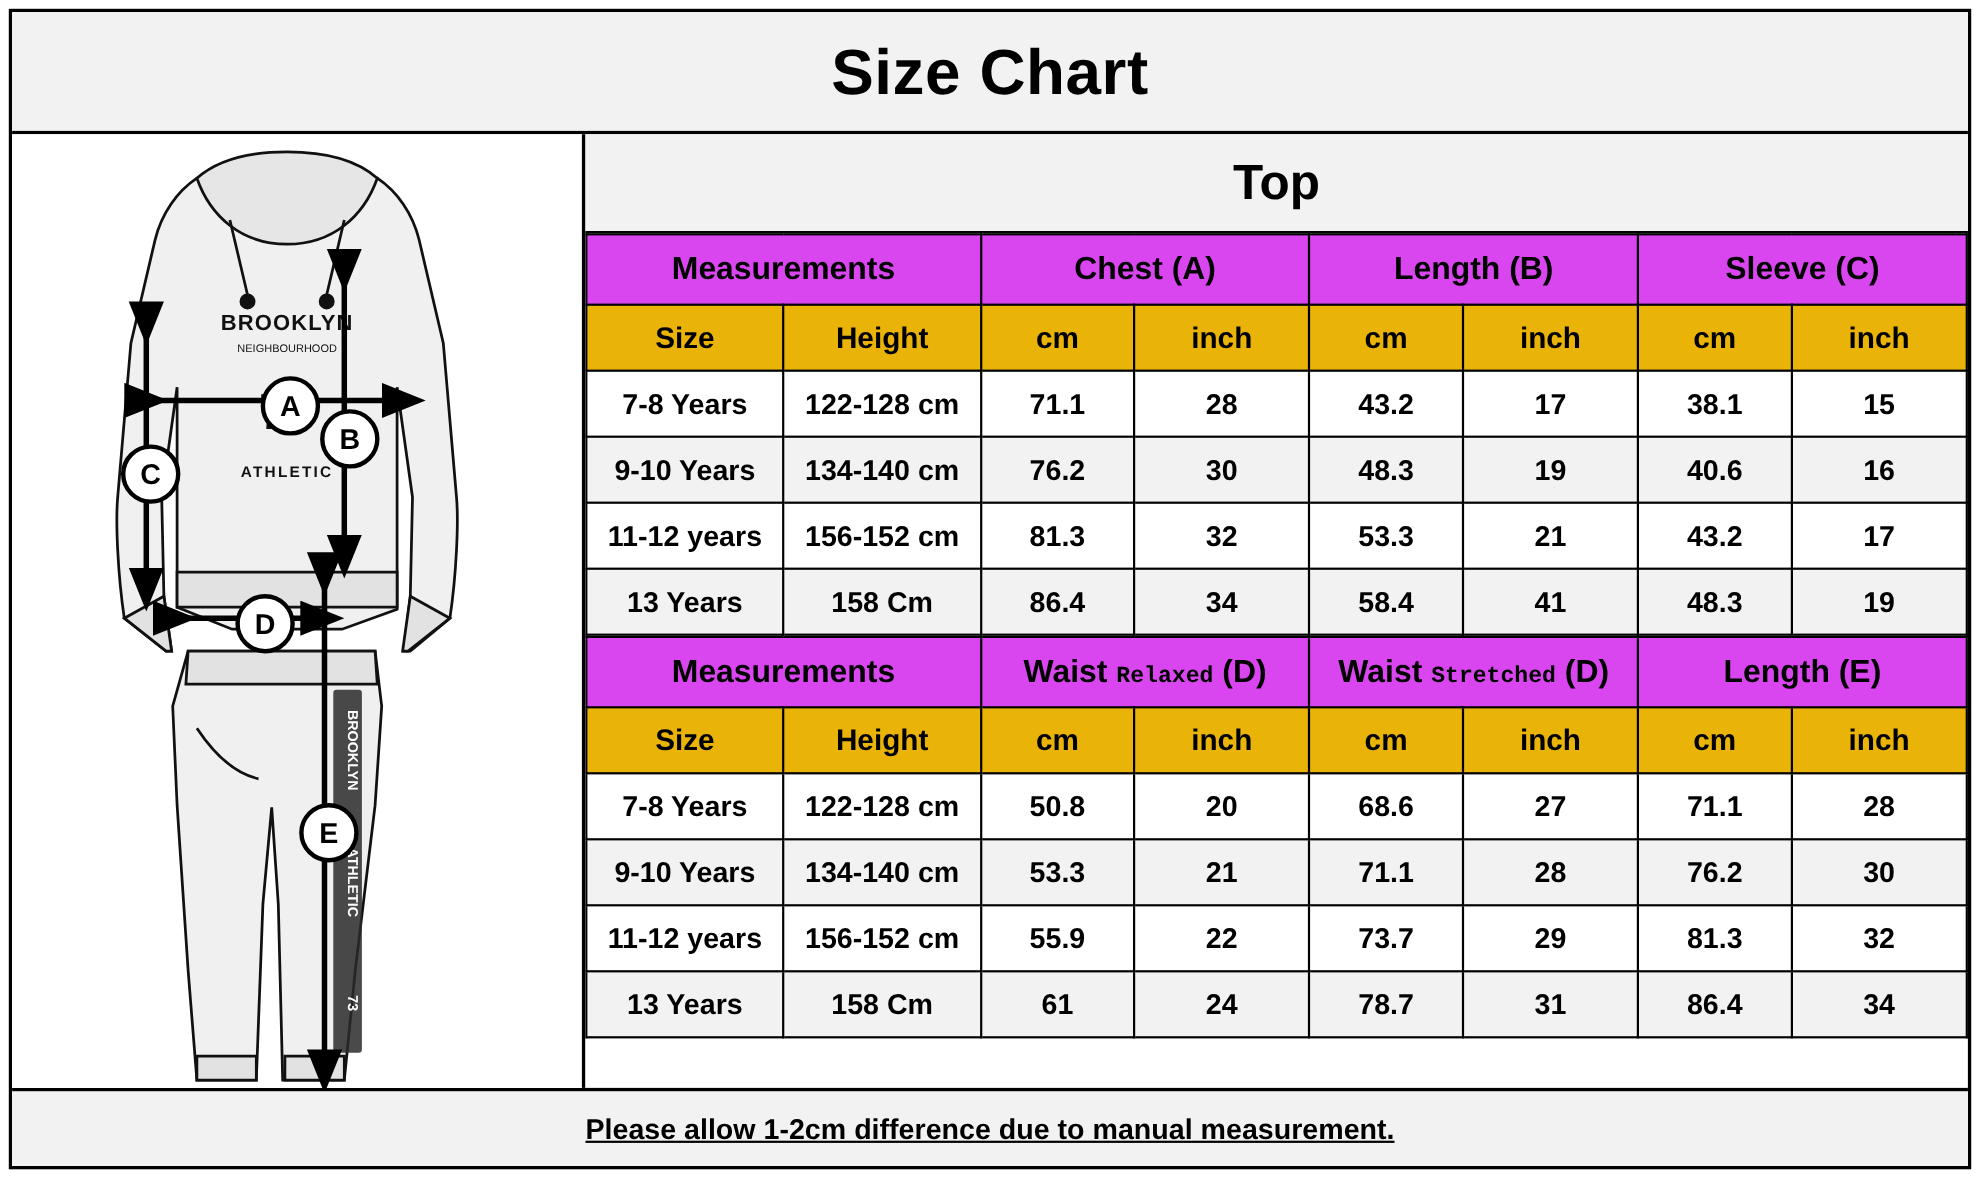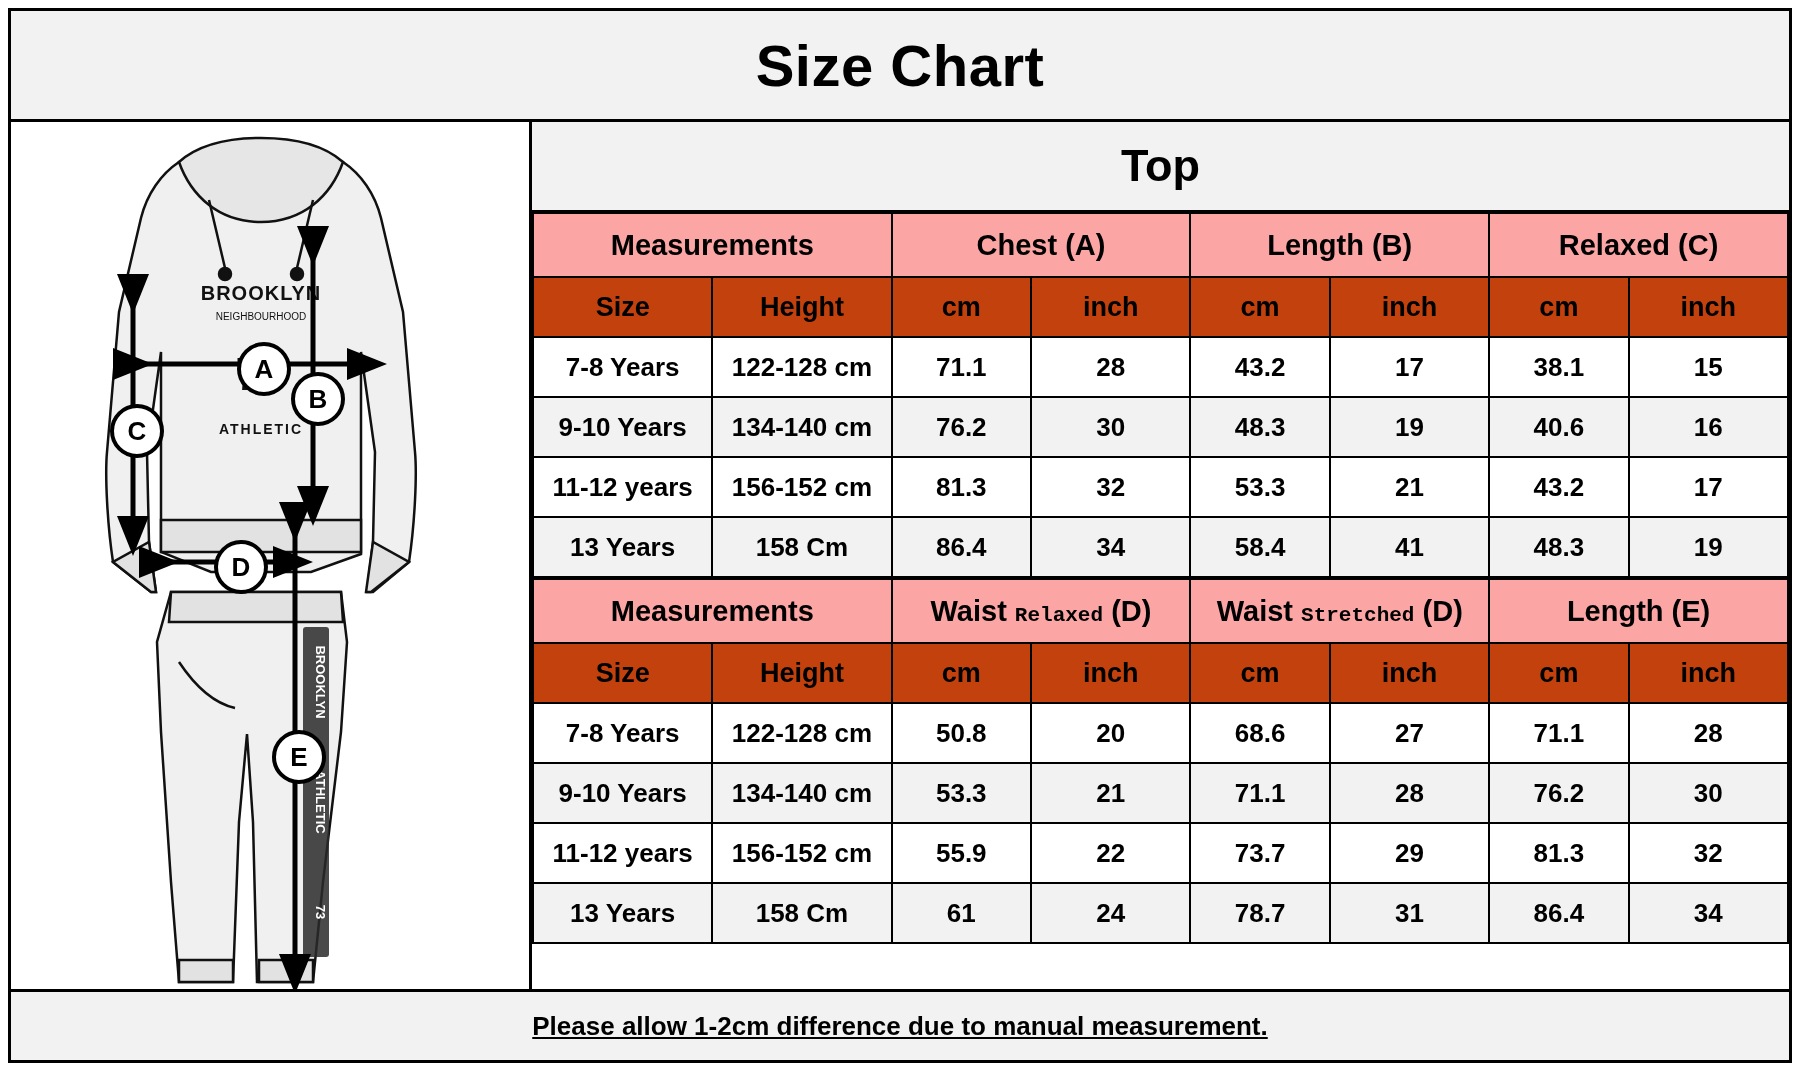--- a/index.html
+++ b/index.html
@@ -90,26 +90,26 @@
     border: 2px solid #000000;
     text-align: center;
     vertical-align: middle;
     font-size: 25px;
     font-weight: bold;
     color: #000;
     padding: 0;
     height: 58px;
   }
   table.sz th.grp {
-    background: #fca5a5;
+    background: #d946ef;
     font-size: 29px;
     height: 62px;
   }
   table.sz th.sub {
-    background: #c2410c;
+    background: #eab308;
     font-size: 27px;
     height: 58px;
   }
   table.sz td.cellv {
     background: #ffffff;
     font-size: 26px;
   }
   table.sz td.cellv.alt {
     background: #f2f2f2;
   }
@@ -255,21 +255,21 @@
             <col style="width:10.5%">
               <col style="width:12%">
             <col style="width:10.5%">
               <col style="width:12%">
           </colgroup>
           <thead>
             <tr>
               <th class="grp" colspan="2">Measurements</th>
               <th class="grp" colspan="2">Chest (A)</th>
               <th class="grp" colspan="2">Length (B)</th>
-              <th class="grp" colspan="2">Relaxed (C)</th>
+              <th class="grp" colspan="2">Sleeve (C)</th>
             </tr>
             <tr>
               <th class="sub">Size</th>
               <th class="sub">Height</th>
               <th class="sub">cm</th>
               <th class="sub">inch</th>
               <th class="sub">cm</th>
               <th class="sub">inch</th>
               <th class="sub">cm</th>
               <th class="sub">inch</th>

